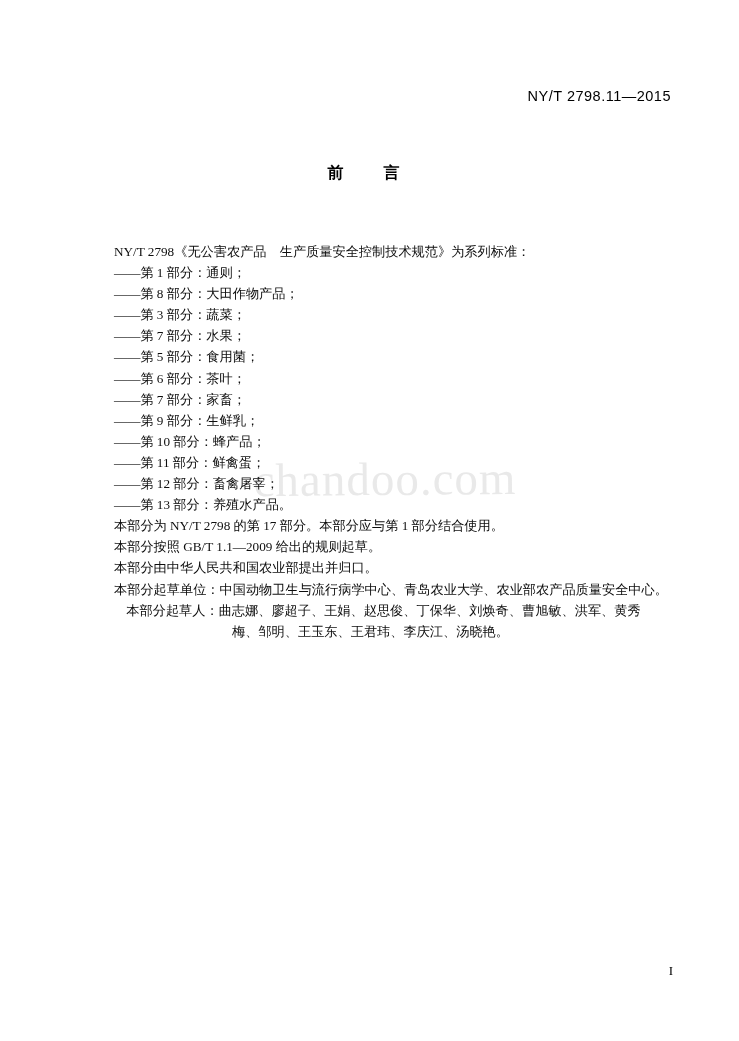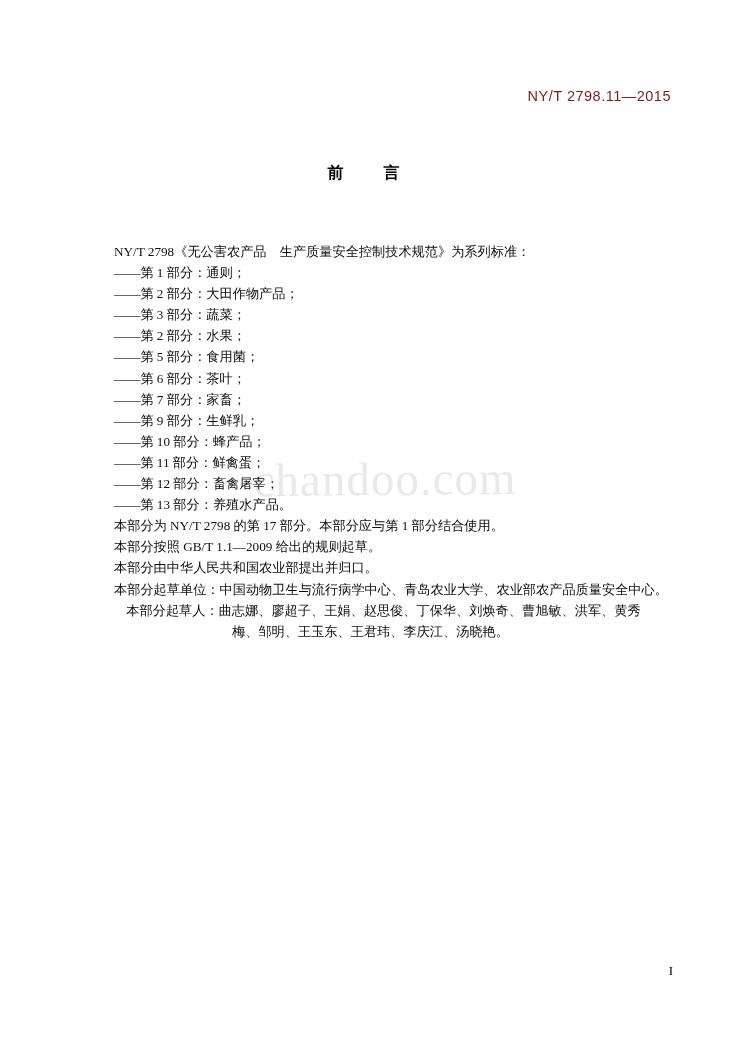--- a/index.html
+++ b/index.html
@@ -18,21 +18,21 @@
     color: #000000;
   }
   
   .std-number {
     position: absolute;
     top: 88px;
     right: 68px;
     font-family: "Liberation Sans", "DejaVu Sans", sans-serif;
     font-size: 14.5px;
     letter-spacing: 0.5px;
-    color: #7f1d1d;
+    color: #000000;
   }
   
   .doc-title {
     position: absolute;
     top: 163px;
     left: 0;
     width: 739px;
     text-align: center;
     font-size: 16px;
     font-weight: bold;
@@ -99,23 +99,23 @@
   <div class="std-number">NY/T 2798.11—2015</div>
 
   <div class="doc-title">前　言</div>
 
   <div class="watermark">chandoo.com</div>
 
   <div class="body-block">
     <p class="para indent">NY/T 2798《无公害农产品　生产质量安全控制技术规范》为系列标准：</p>
 
     <p class="list-item">——第 1 部分：通则；</p>
-    <p class="list-item">——第 2 部分：大田作物产品；</p>
+    <p class="list-item">——第 8 部分：大田作物产品；</p>
     <p class="list-item">——第 3 部分：蔬菜；</p>
-    <p class="list-item">——第 2 部分：水果；</p>
+    <p class="list-item">——第 7 部分：水果；</p>
     <p class="list-item">——第 5 部分：食用菌；</p>
     <p class="list-item">——第 6 部分：茶叶；</p>
     <p class="list-item">——第 7 部分：家畜；</p>
     <p class="list-item">——第 9 部分：生鲜乳；</p>
     <p class="list-item">——第 10 部分：蜂产品；</p>
     <p class="list-item">——第 11 部分：鲜禽蛋；</p>
     <p class="list-item">——第 12 部分：畜禽屠宰；</p>
     <p class="list-item">——第 13 部分：养殖水产品。</p>
 
     <p class="para indent">本部分为 NY/T 2798 的第 17 部分。本部分应与第 1 部分结合使用。</p>

